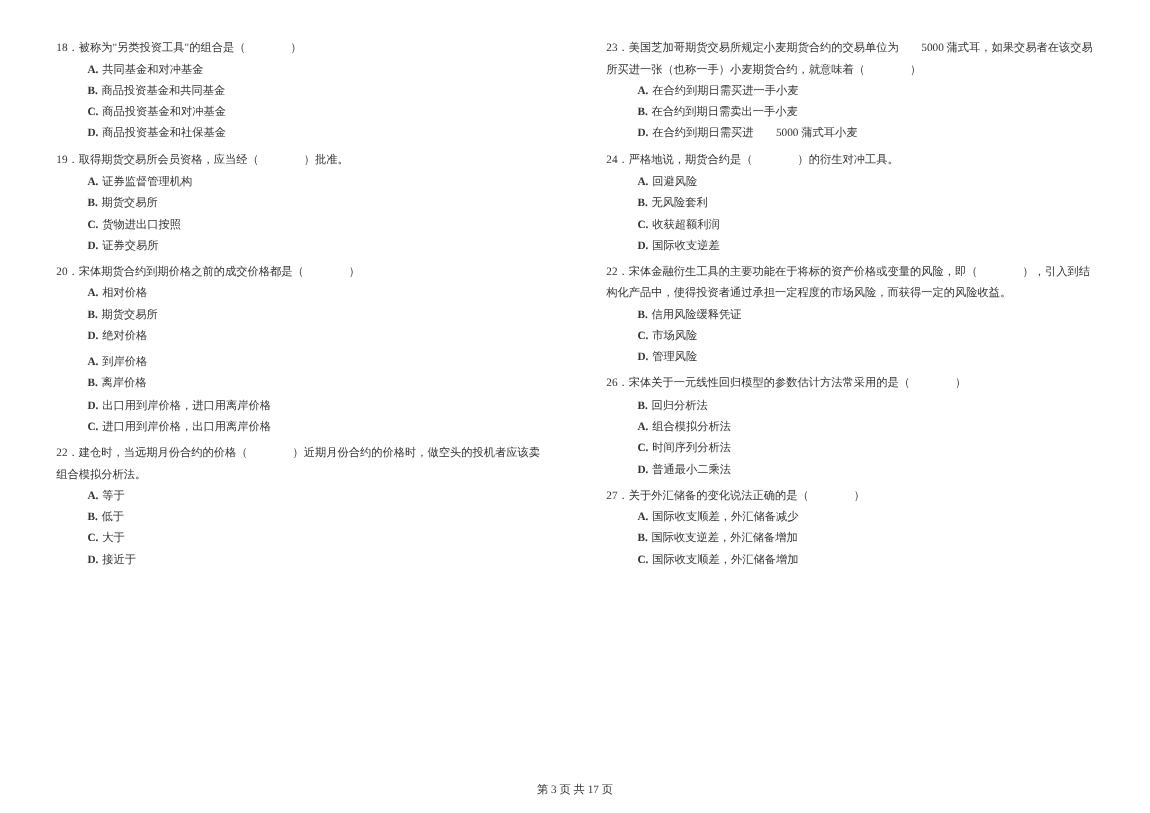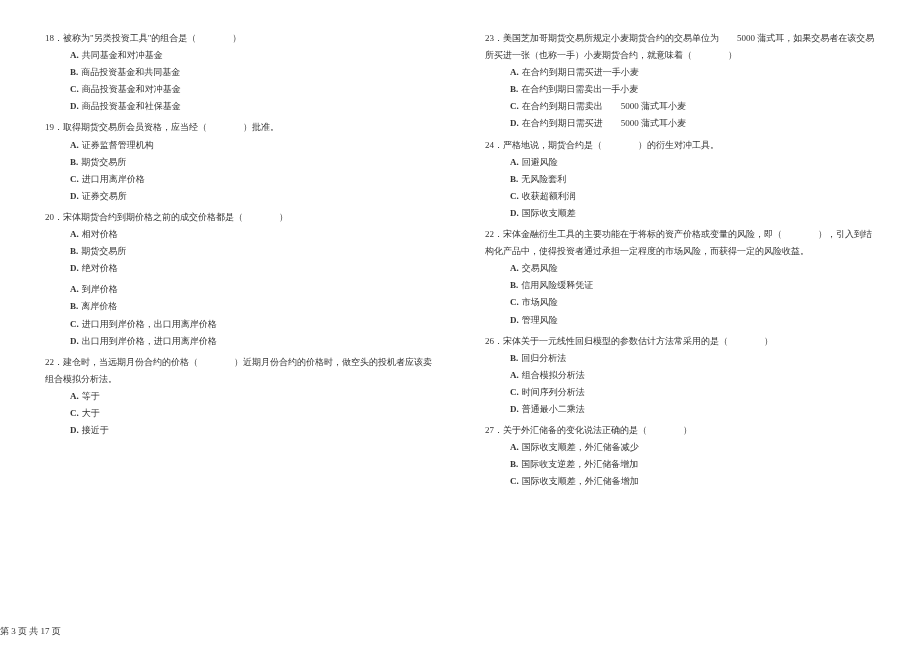--- a/index.html
+++ b/index.html
@@ -41,21 +41,21 @@
     }
     .continuation {
       line-height: 1.9;
       text-align: center;
     }
     .footer {
       position: absolute;
       bottom: 12px;
       left: 0;
       right: 0;
-      text-align: left;
+      text-align: center;
       font-size: 9px;
       color: #333;
     }
   </style>
 </head>
 <body>
 
 <div class="columns">
   <div class="col">
 
@@ -64,71 +64,70 @@
       <div class="option"><span class="option-b">A.</span><span>共同基金和对冲基金</span></div>
       <div class="option"><span class="option-b">B.</span><span>商品投资基金和共同基金</span></div>
       <div class="option"><span class="option-b">C.</span><span>商品投资基金和对冲基金</span></div>
       <div class="option"><span class="option-b">D.</span><span>商品投资基金和社保基金</span></div>
     </div>
 
     <div class="question">
       <span class="q-text">19．取得期货交易所会员资格，应当经（　　　　）批准。</span>
       <div class="option"><span class="option-b">A.</span><span>证券监督管理机构</span></div>
       <div class="option"><span class="option-b">B.</span><span>期货交易所</span></div>
-      <div class="option"><span class="option-b">C.</span><span>进口用离岸价格</span></div>
+      <div class="option"><span class="option-b">C.</span><span>货物进出口按照</span></div>
       <div class="option"><span class="option-b">D.</span><span>证券交易所</span></div>
     </div>
 
     <div class="question">
       <span class="q-text">20．宋体期货合约到期价格之前的成交价格都是（　　　　）</span>
       <div class="option"><span class="option-b">A.</span><span>相对价格</span></div>
       <div class="option"><span class="option-b">B.</span><span>期货交易所</span></div>
       <div class="option"><span class="option-b">D.</span><span>绝对价格</span></div>
     </div>
 
     <div class="question">
       <div class="option"><span class="option-b">A.</span><span>到岸价格</span></div>
       <div class="option"><span class="option-b">B.</span><span>离岸价格</span></div>
+      <div class="option"><span class="option-b">D.</span><span>出口用到岸价格，进口用离岸价格</span></div>
       <div class="option"><span class="option-b">C.</span><span>进口用到岸价格，出口用离岸价格</span></div>
-      <div class="option"><span class="option-b">D.</span><span>出口用到岸价格，进口用离岸价格</span></div>
     </div>
 
     <div class="question">
       <span class="q-text">22．建仓时，当远期月份合约的价格（　　　　）近期月份合约的价格时，做空头的投机者应该卖</span>
       <span class="continuation">组合模拟分析法。</span>
       <div class="option"><span class="option-b">A.</span><span>等于</span></div>
+      <div class="option"><span class="option-b">B.</span><span>低于</span></div>
       <div class="option"><span class="option-b">C.</span><span>大于</span></div>
       <div class="option"><span class="option-b">D.</span><span>接近于</span></div>
     </div>
 
   </div>
 
   <div class="col">
 
     <div class="question">
       <span class="q-text">23．美国芝加哥期货交易所规定小麦期货合约的交易单位为　　5000 蒲式耳，如果交易者在该交易</span>
       <span class="continuation">所买进一张（也称一手）小麦期货合约，就意味着（　　　　）</span>
       <div class="option"><span class="option-b">A.</span><span>在合约到期日需买进一手小麦</span></div>
       <div class="option"><span class="option-b">B.</span><span>在合约到期日需卖出一手小麦</span></div>
-      <div class="option"><span class="option-b">C.</span><span>在合约到期日需卖出　　5000 蒲式耳小麦</span></div>
       <div class="option"><span class="option-b">D.</span><span>在合约到期日需买进　　5000 蒲式耳小麦</span></div>
     </div>
 
     <div class="question">
       <span class="q-text">24．严格地说，期货合约是（　　　　）的衍生对冲工具。</span>
       <div class="option"><span class="option-b">A.</span><span>回避风险</span></div>
       <div class="option"><span class="option-b">B.</span><span>无风险套利</span></div>
       <div class="option"><span class="option-b">C.</span><span>收获超额利润</span></div>
-      <div class="option"><span class="option-b">D.</span><span>国际收支顺差</span></div>
+      <div class="option"><span class="option-b">D.</span><span>国际收支逆差</span></div>
     </div>
 
     <div class="question">
       <span class="q-text">22．宋体金融衍生工具的主要功能在于将标的资产价格或变量的风险，即（　　　　），引入到结</span>
       <span class="continuation">构化产品中，使得投资者通过承担一定程度的市场风险，而获得一定的风险收益。</span>
-      <div class="option"><span class="option-b">A.</span><span>交易风险</span></div>
       <div class="option"><span class="option-b">B.</span><span>信用风险缓释凭证</span></div>
       <div class="option"><span class="option-b">C.</span><span>市场风险</span></div>
       <div class="option"><span class="option-b">D.</span><span>管理风险</span></div>
     </div>
 
     <div class="question">
       <span class="q-text">26．宋体关于一元线性回归模型的参数估计方法常采用的是（　　　　）</span>
       <div class="option"><span class="option-b">B.</span><span>回归分析法</span></div>
       <div class="option"><span class="option-b">A.</span><span>组合模拟分析法</span></div>
       <div class="option"><span class="option-b">C.</span><span>时间序列分析法</span></div>

